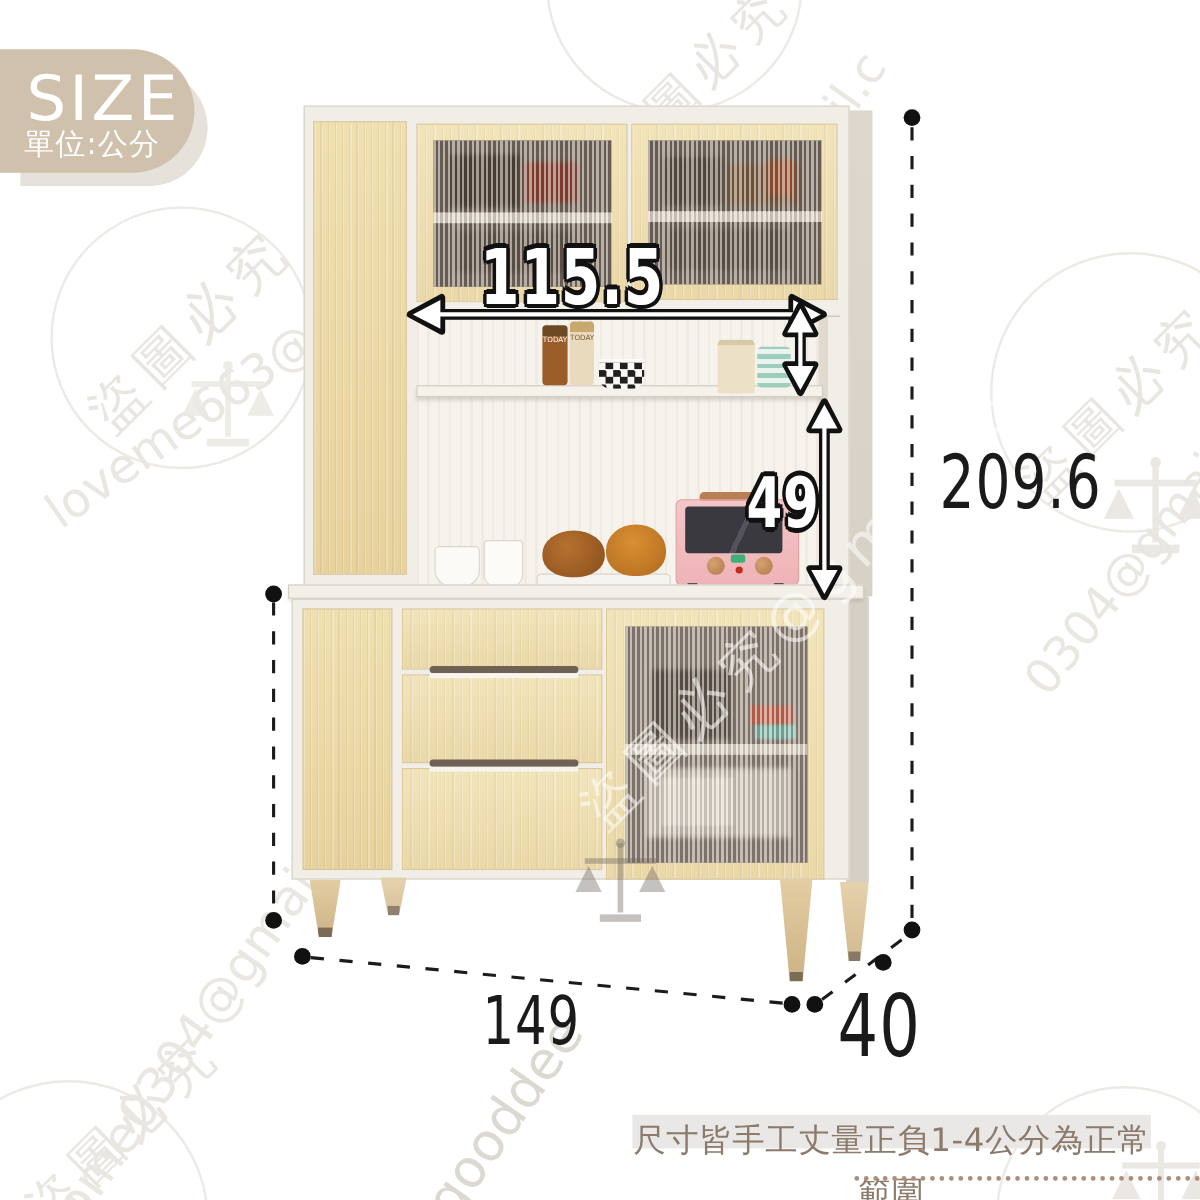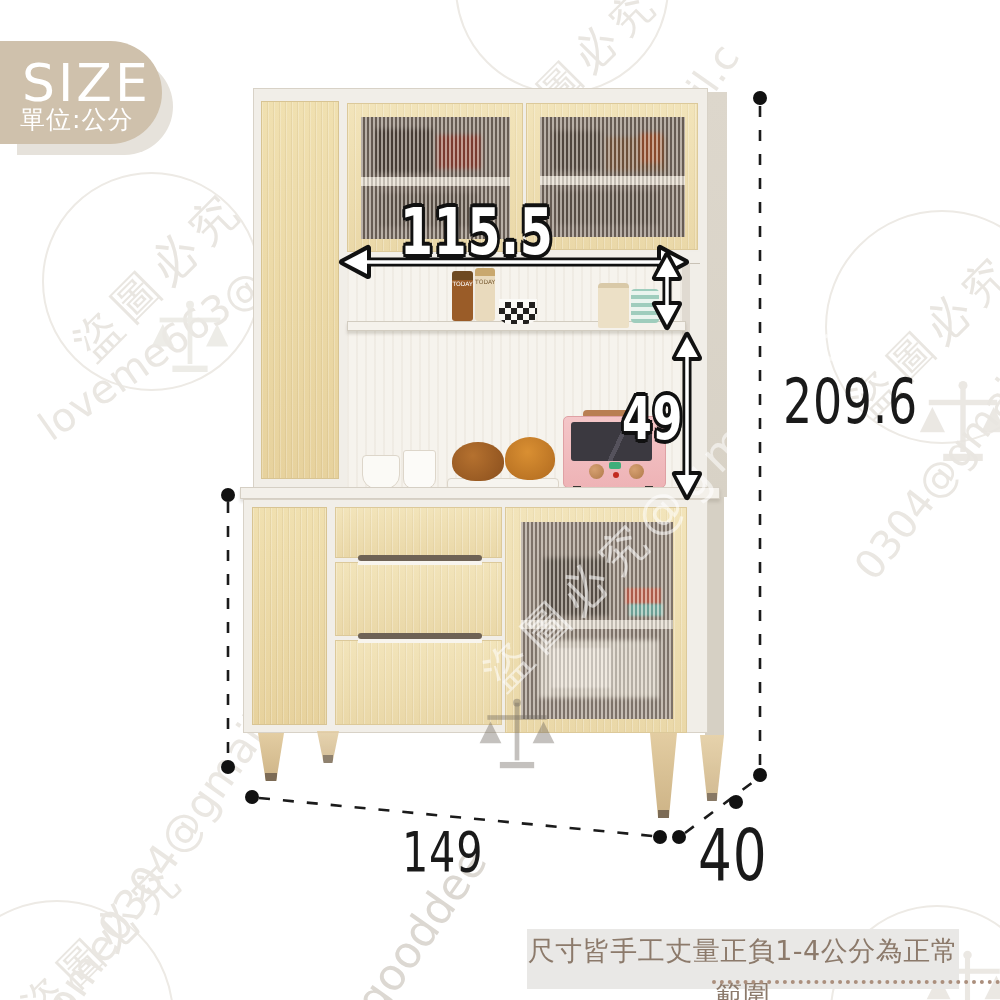--- a/index.html
+++ b/index.html
@@ -39,21 +39,21 @@
       -4px 0 0 #111,4px 0 0 #111,0 -4px 0 #111,0 4px 0 #111;}
 
   
   #size-badge{left:0;top:41px;width:162px;height:103px;background:#cfc1ac;
       border-radius:0 54px 54px 0;z-index:60;
       box-shadow:14px 14px 0 -3px #e6e2db;color:#fff;}
   #size-badge .t1{position:absolute;left:22px;top:12px;font-size:52px;letter-spacing:3px;font-weight:400;}
   #size-badge .t2{position:absolute;left:20px;top:62px;font-size:25px;letter-spacing:1px;}
 
   
-  #footnote{left:527px;top:929px;width:432px;height:60px;background:#e9e8e6;
+  #footnote{left:527px;top:929px;width:432px;height:28px;background:#e9e8e6;
       color:#8c7a6b;font-size:27px;line-height:44px;text-align:center;letter-spacing:.5px;z-index:60;}
   #dotted-rule{left:712px;top:980px;width:288px;border-top:4px dotted #ab8f7d;z-index:60;}
 
   svg.overlay{position:absolute;left:0;top:0;z-index:30;pointer-events:none;}
 </style>
 </head>
 <body>
 
 <div id="stage">
 

